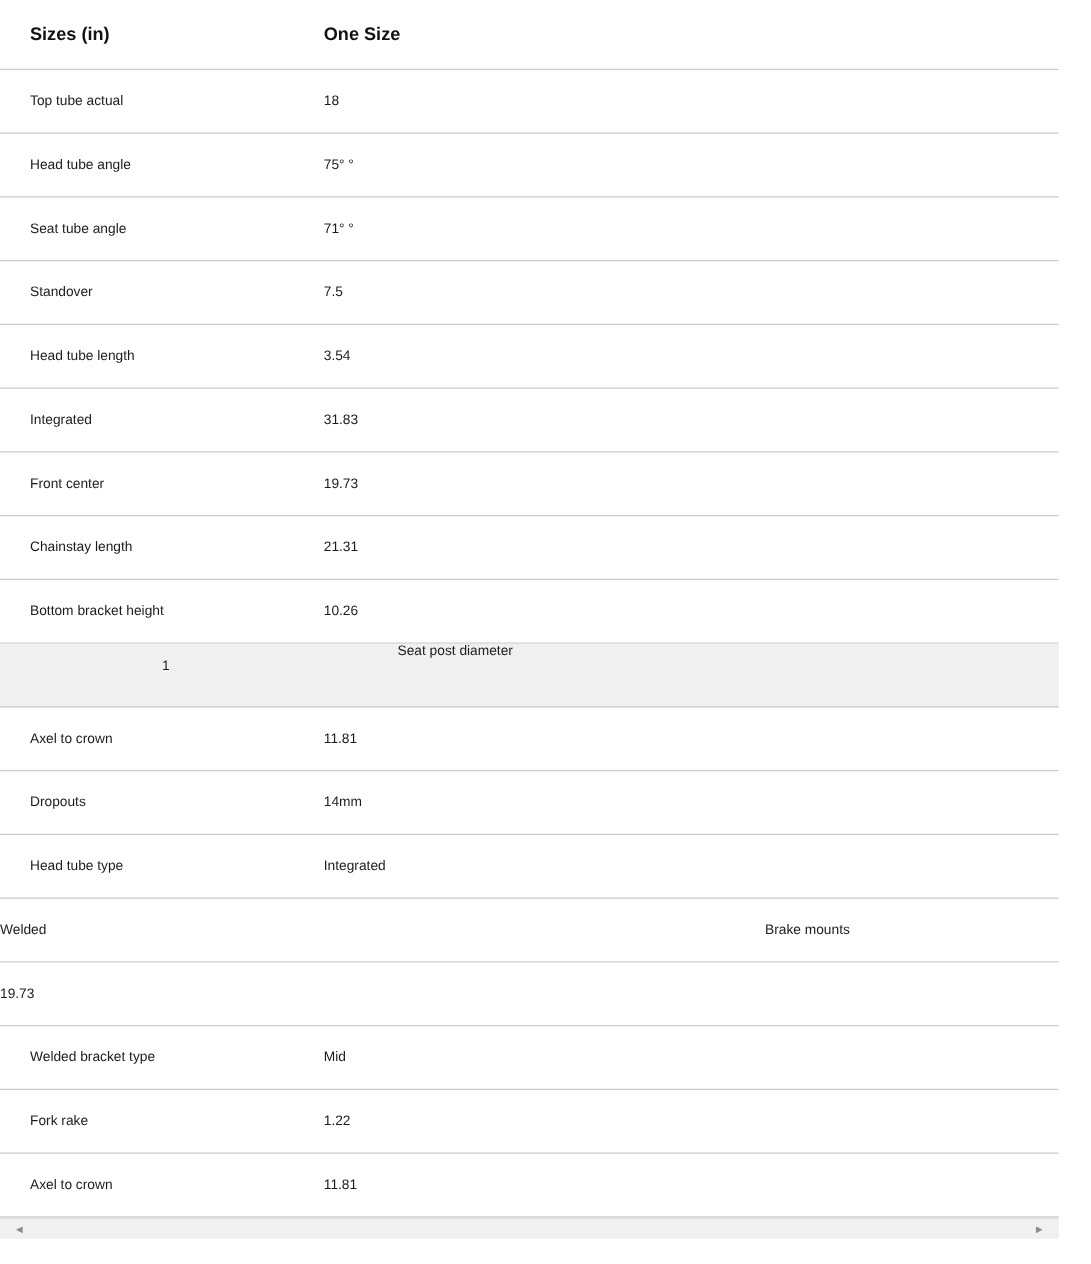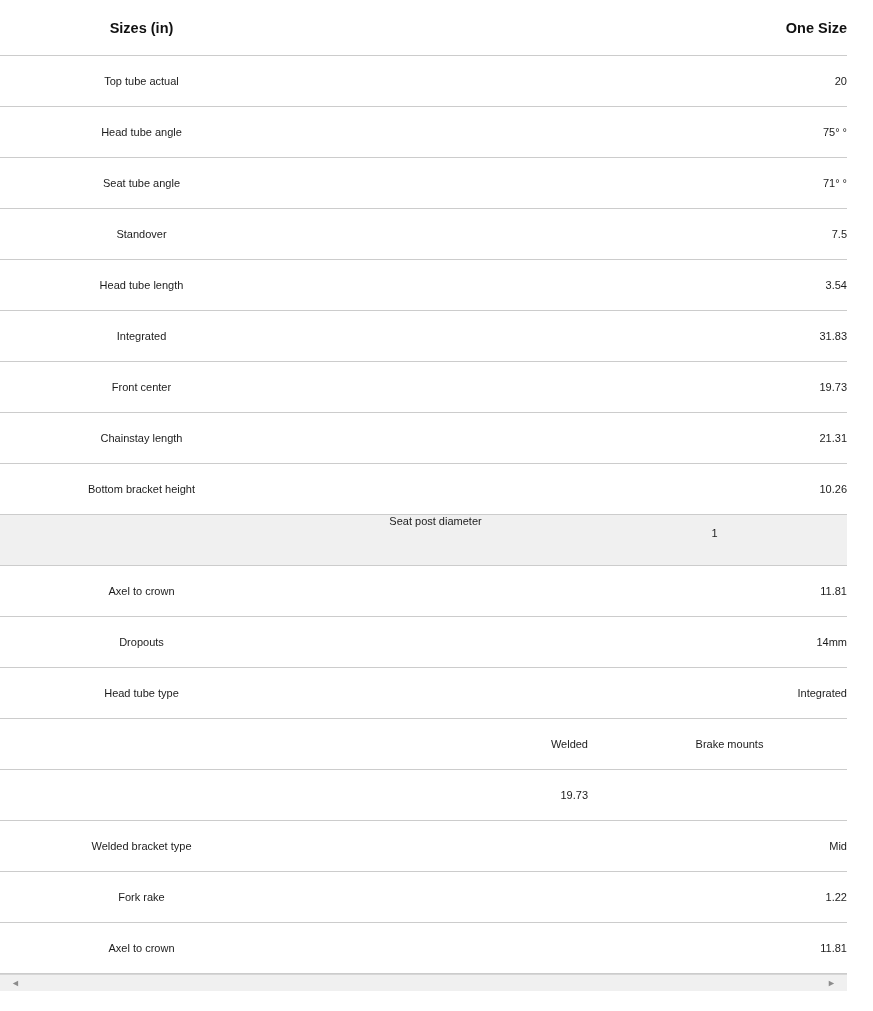--- a/index.html
+++ b/index.html
@@ -29,26 +29,26 @@
     border-bottom: 1px solid #cccccc;
     font-size: 11px;
   }
   .row.highlight {
     background: #f0f0f0;
     flex-direction: column;
   }
   .cell.label {
     width: 259px;
     padding-left: 24px;
-    text-align: center;
+    text-align: left;
     flex-shrink: 0;
   }
   .cell.value {
     width: 588px;
-    text-align: right;
+    text-align: left;
   }
   .hscroll {
     width: 847px;
     height: 17px;
     background: #f0f0f0;
     border-top: 1px solid #d6d6d6;
     display: flex;
     align-items: center;
     justify-content: space-between;
     padding: 0 11px;
@@ -67,21 +67,21 @@
 <div class="spec-table">
 
   <div class="thead-row">
     <div class="cell label">Sizes (in)</div>
     <div class="cell value">One Size</div>
   </div>
 
   <div>
       <div class="row">
     <div class="cell label">Top tube actual</div>
-    <div class="cell value">20</div>
+    <div class="cell value">18</div>
   </div>
       <div class="row">
     <div class="cell label">Head tube angle</div>
     <div class="cell value">75° °</div>
   </div>
       <div class="row">
     <div class="cell label">Seat tube angle</div>
     <div class="cell value">71° °</div>
   </div>
       <div class="row">

